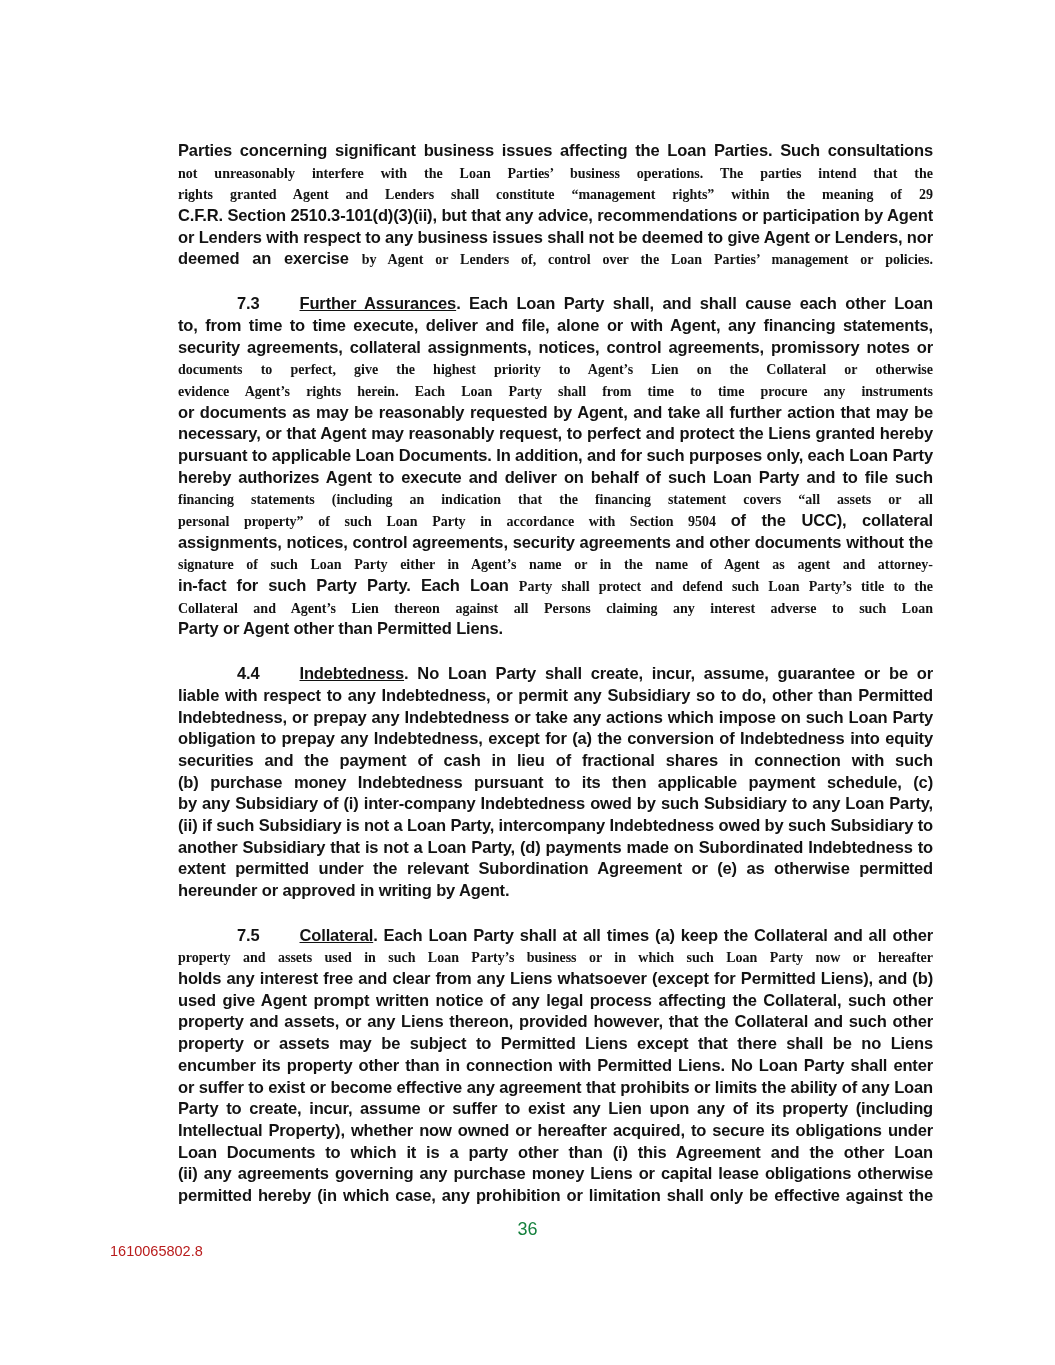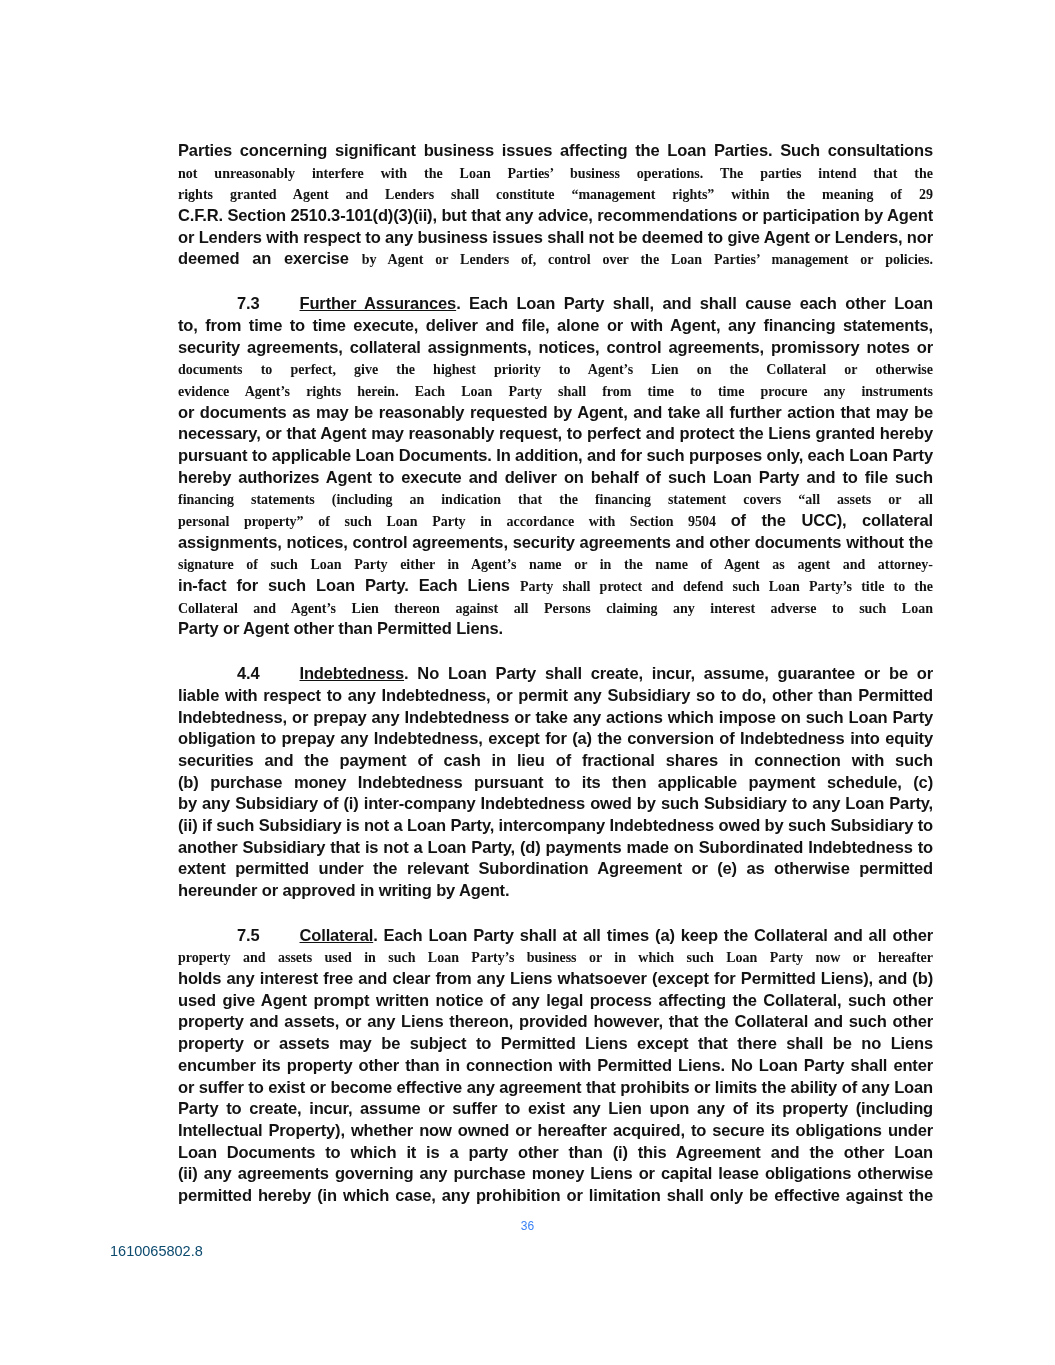--- a/index.html
+++ b/index.html
@@ -23,25 +23,25 @@
   .line.plain{text-align:center;text-align-last:left;}
   .line:not(.plain)::after{content:"";display:inline-block;width:100%;height:0;}
   .sans{font-family:"Liberation Sans",sans-serif;font-size:16.5px;letter-spacing:-0.15px;}
   .serif{font-family:"Liberation Serif",serif;font-size:14px;}
   .und{text-decoration:underline;}
   .sp{display:inline-block;height:1px;vertical-align:baseline;}
   .sp.ind{width:59px;}
   .sp.tab{width:40px;}
   .page-number{
     position:absolute;top:1219px;left:0;width:1055px;text-align:center;
-    font-family:"Liberation Sans",sans-serif;font-size:12px;color:#3b82f6;
+    font-family:"Liberation Sans",sans-serif;font-size:18px;color:#15803d;
   }
   .doc-footer{
     position:absolute;top:1243px;left:110px;
-    font-family:"Liberation Sans",sans-serif;font-size:14.5px;color:#0c4a6e;
+    font-family:"Liberation Sans",sans-serif;font-size:14.5px;color:#b91c1c;
   }
 </style>
 </head>
 <body>
 
 <div class="content">
     <div class="para">
       <div class="line"><span class="sans">Parties concerning significant business issues affecting the Loan Parties. Such consultations shall</span></div>
       <div class="line"><span class="serif">not unreasonably interfere with the Loan Parties’ business operations. The parties intend that the</span></div>
       <div class="line"><span class="serif">rights granted Agent and Lenders shall constitute “management rights” within the meaning of 29</span></div>
@@ -56,21 +56,21 @@
       <div class="line"><span class="serif">documents to perfect, give the highest priority to Agent’s Lien on the Collateral or otherwise</span></div>
       <div class="line"><span class="serif">evidence Agent’s rights herein. Each Loan Party shall from time to time procure any instruments</span></div>
       <div class="line"><span class="sans">or documents as may be reasonably requested by Agent, and take all further action that may be</span></div>
       <div class="line"><span class="sans">necessary, or that Agent may reasonably request, to perfect and protect the Liens granted hereby or</span></div>
       <div class="line"><span class="sans">pursuant to applicable Loan Documents. In addition, and for such purposes only, each Loan Party</span></div>
       <div class="line"><span class="sans">hereby authorizes Agent to execute and deliver on behalf of such Loan Party and to file such</span></div>
       <div class="line"><span class="serif">financing statements (including an indication that the financing statement covers “all assets or all</span></div>
       <div class="line"><span class="serif">personal property” of such Loan Party in accordance with Section 9504 </span><span class="sans">of the UCC), collateral</span></div>
       <div class="line"><span class="sans">assignments, notices, control agreements, security agreements and other documents without the</span></div>
       <div class="line"><span class="serif">signature of such Loan Party either in Agent’s name or in the name of Agent as agent and attorney-</span></div>
-      <div class="line"><span class="sans">in-fact for such Loan Party. Each Liens </span><span class="serif">Party shall protect and defend such Loan Party’s title to the</span></div>
+      <div class="line"><span class="sans">in-fact for such Party Party. Each Loan </span><span class="serif">Party shall protect and defend such Loan Party’s title to the</span></div>
       <div class="line"><span class="serif">Collateral and Agent’s Lien thereon against all Persons claiming any interest adverse to such Loan</span></div>
       <div class="line plain"><span class="sans">Party or Agent other than Permitted Liens.</span></div>
     </div>
     <div class="para">
       <div class="line"><span class="sp ind"></span><span class="sans">4.4</span><span class="sp tab"></span><span class="sans und">Indebtedness</span><span class="sans">. No Loan Party shall create, incur, assume, guarantee or be or remain</span></div>
       <div class="line"><span class="sans">liable with respect to any Indebtedness, or permit any Subsidiary so to do, other than Permitted</span></div>
       <div class="line"><span class="sans">Indebtedness, or prepay any Indebtedness or take any actions which impose on such Loan Party an</span></div>
       <div class="line"><span class="sans">obligation to prepay any Indebtedness, except for (a) the conversion of Indebtedness into equity</span></div>
       <div class="line"><span class="sans">securities and the payment of cash in lieu of fractional shares in connection with such conversion,</span></div>
       <div class="line"><span class="sans">(b) purchase money Indebtedness pursuant to its then applicable payment schedule, (c) prepayment</span></div>

